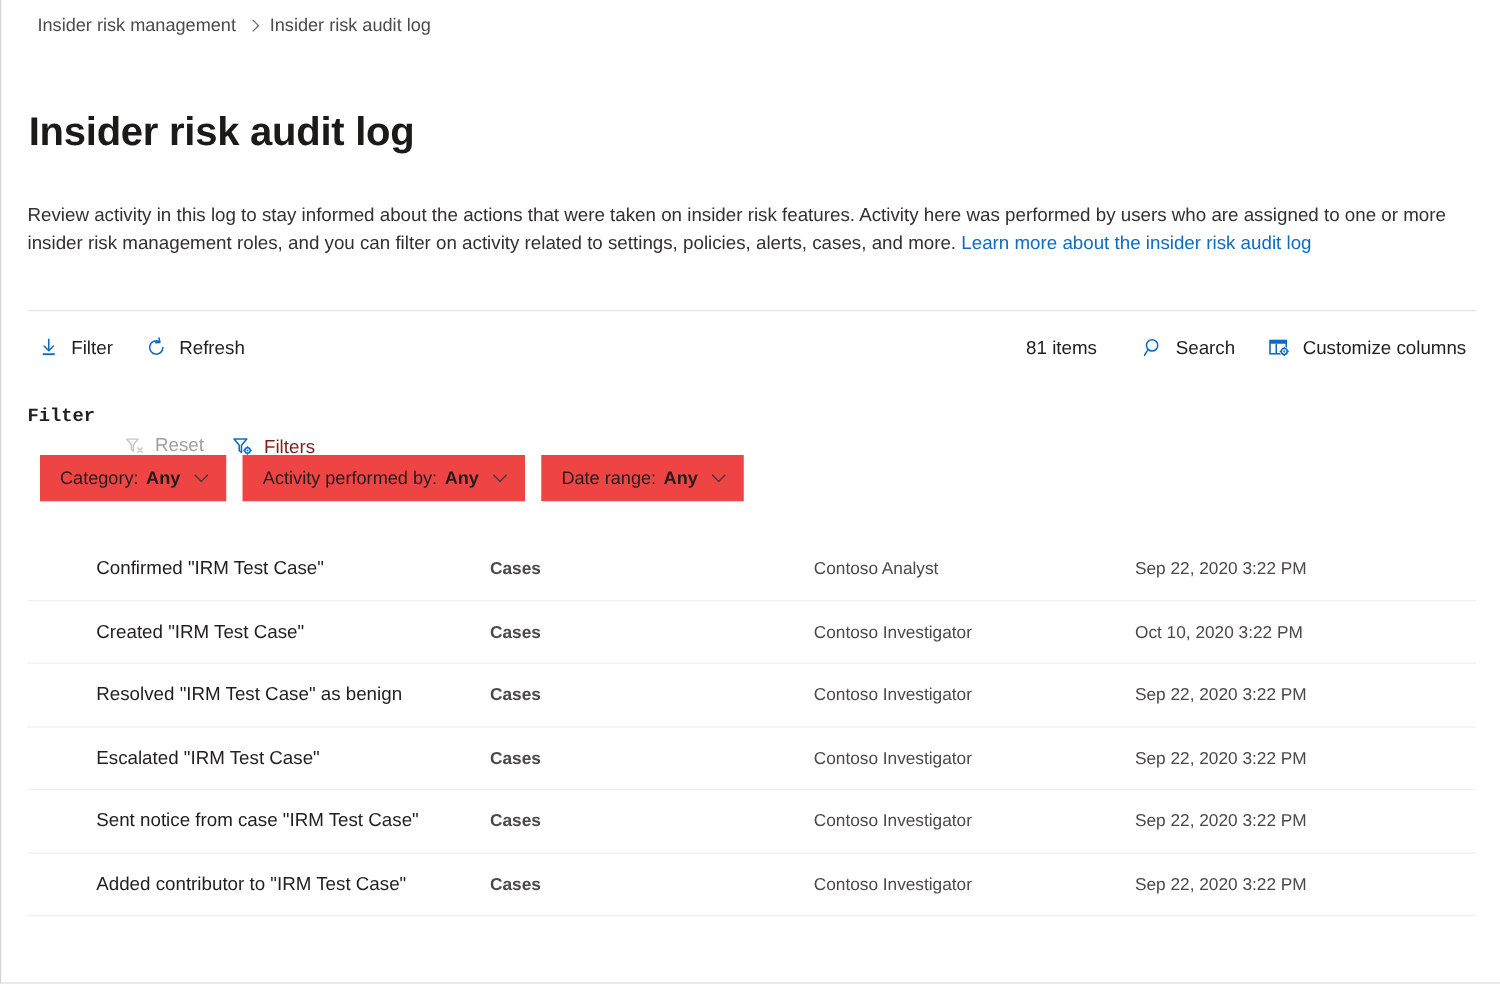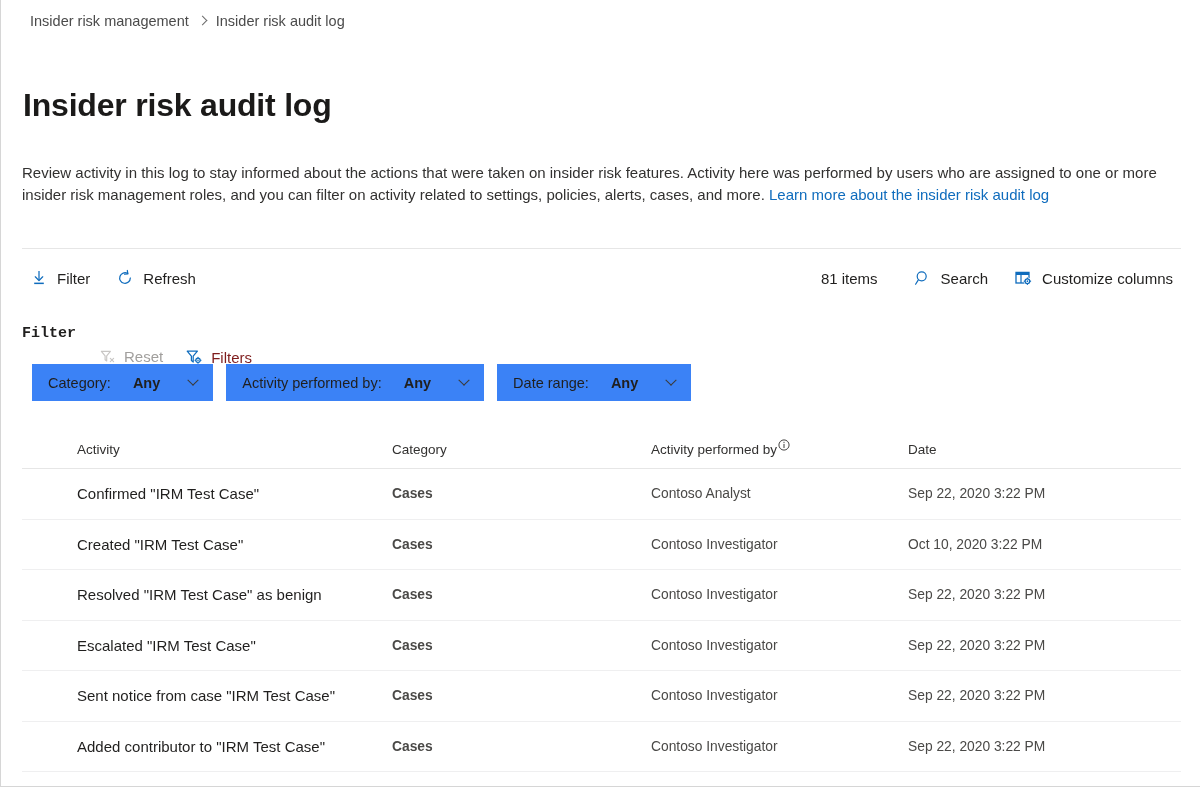--- a/index.html
+++ b/index.html
@@ -143,27 +143,26 @@
 
   
   .pills {
     position: absolute;
     left: 31px; top: 364px;
     display: flex; align-items: center;
   }
   .pill {
     height: 37px;
     display: flex; align-items: center;
-    background: #3b82f6;
+    background: #ef4444;
     padding: 5px 16px;
     margin-right: 13px;
     cursor: pointer;
     border: none;
     font-family: inherit;
-    gap: 16px;
   }
   .pill .pl { font-size: 14.5px; color: #201f1e; }
   .pill .pv { font-size: 14.5px; color: #201f1e; font-weight: bold; margin-left: 6px; }
   .chev-down {
     display: inline-block;
     width: 8px; height: 8px;
     border-right: 1.4px solid #3b3a39;
     border-bottom: 1.4px solid #3b3a39;
     transform: rotate(45deg) translate(-2px,-2px);
     margin-left: 13px;
@@ -339,35 +338,20 @@
     <button class="pill">
       <span class="pl">Date range:</span>
       <span class="pv">Any</span>
       <span class="chev-down"></span>
     </button>
 
   </div>
 
   <div class="table">
 
-    <div class="trow header">
-      <div class="cell c-activity">Activity</div>
-      <div class="cell c-category">Category</div>
-      <div class="cell c-performer">
-        <span>Activity performed by</span>
-        <span class="info-icon">
-          <svg width="12" height="12" viewBox="0 0 12 12">
-            <circle cx="6" cy="6" r="5.1" stroke="#3b3a39" stroke-width="0.95" fill="none"></circle>
-            <rect x="5.5" y="4.9" width="1" height="4.1" fill="#3b3a39"></rect>
-            <rect x="5.5" y="2.8" width="1" height="1.1" fill="#3b3a39"></rect>
-          </svg>
-        </span>
-      </div>
-      <div class="cell c-date">Date</div>
-    </div>
 
     <div class="trow body">
       <div class="c-activity">Confirmed "IRM Test Case"</div>
       <div class="c-category">Cases</div>
       <div class="c-performer">Contoso Analyst</div>
       <div class="c-date">Sep 22, 2020 3:22 PM</div>
     </div>
 
     <div class="trow body">
       <div class="c-activity">Created "IRM Test Case"</div>

